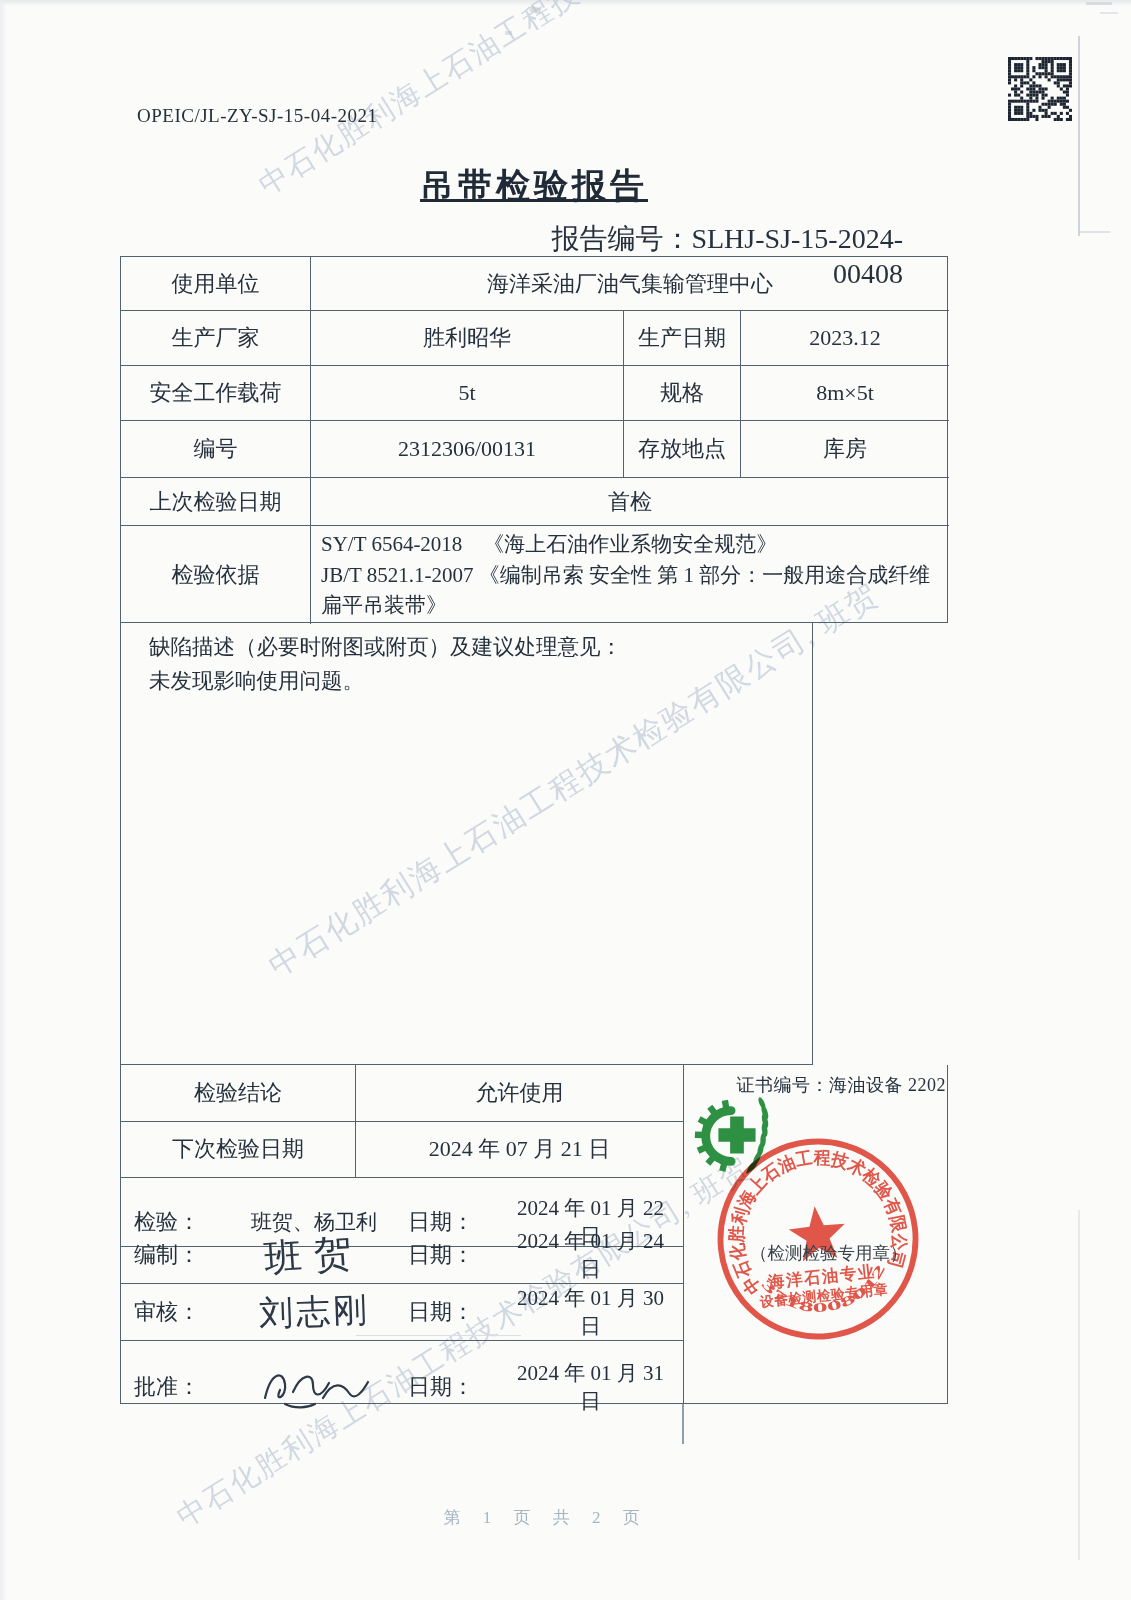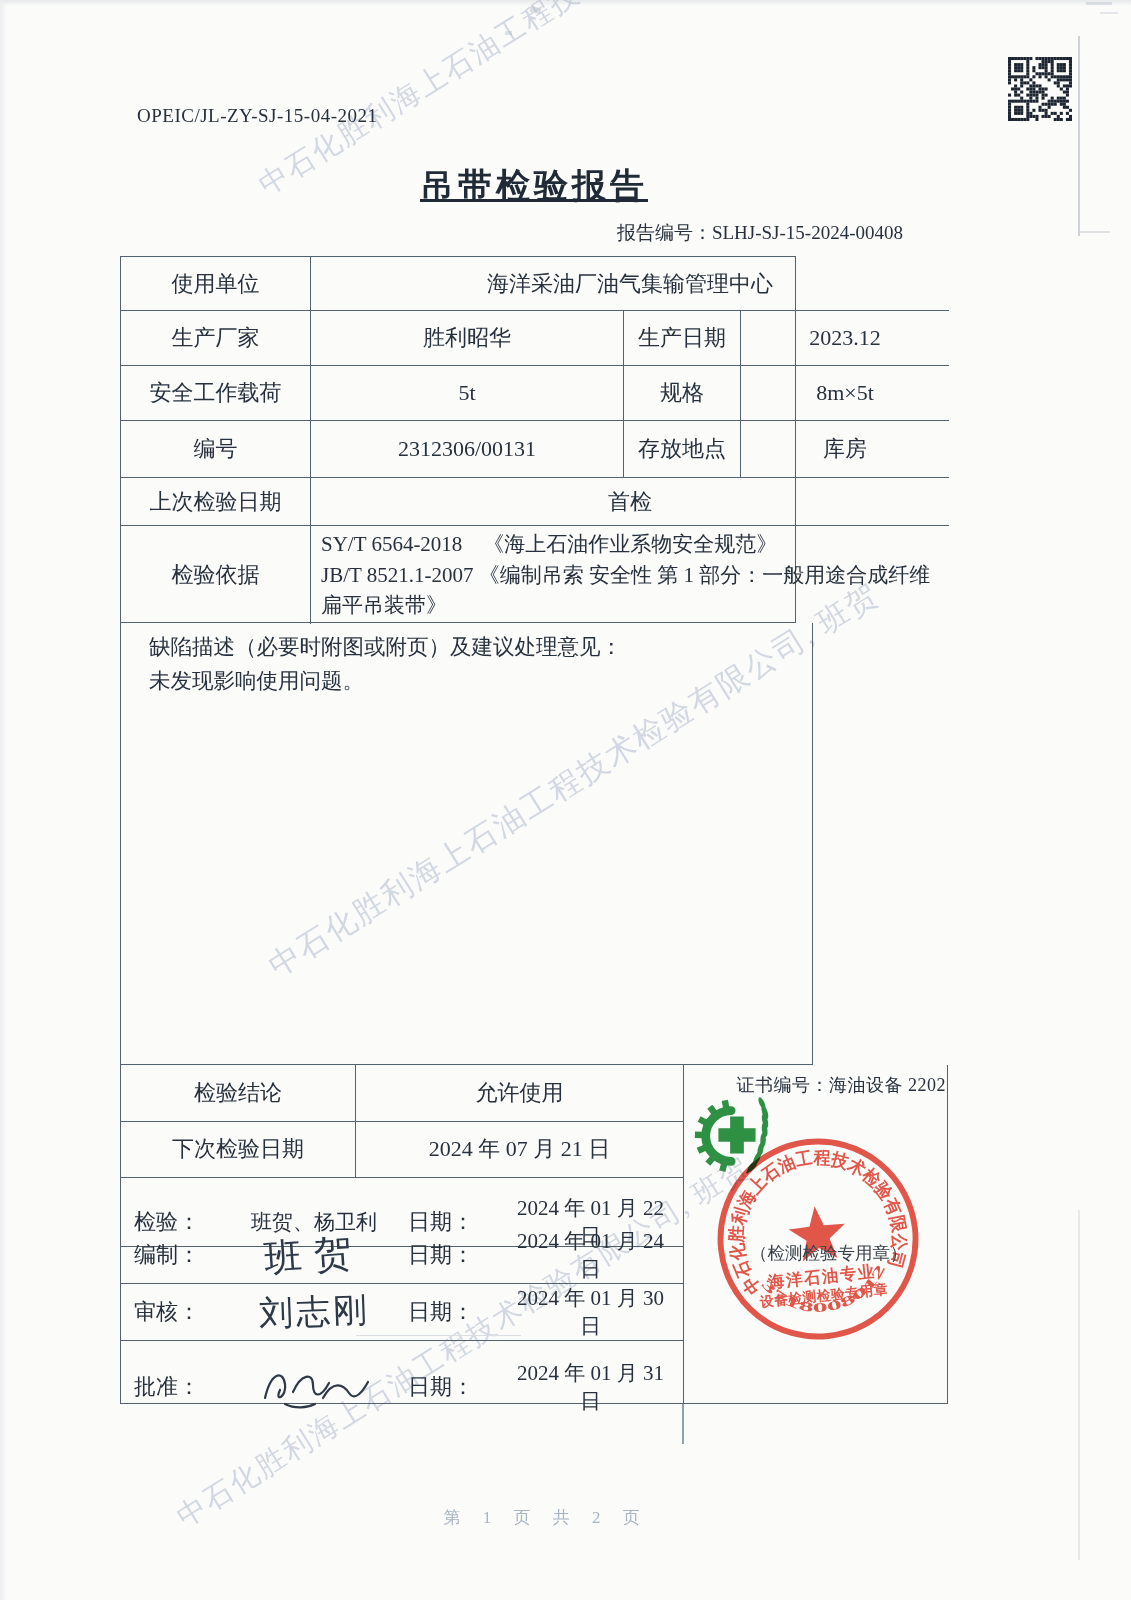--- a/index.html
+++ b/index.html
@@ -29,25 +29,25 @@
     font-size:29px; letter-spacing:2px;
     transform:rotate(-32deg); transform-origin:0 50%;
     pointer-events:none;
   }
   .wm.mid { font-size:31px; }
   
   .doc-code { position:absolute; left:137px; top:105px; font-size:19px; letter-spacing:.5px; }
   .title { position:absolute; left:120px; top:163px; width:828px; text-align:center;
     font-size:34px; font-weight:700; letter-spacing:4px; color:#202b37;text-decoration:underline; }
   .report-no { position:absolute; left:500px; top:220px; width:403px; text-align:right;
-    font-size:19px; }
+    font-size:28px; }
   .qr { position:absolute; left:1008px; top:57px; width:64px; height:64px; }
   
   .info-table {
-    position:absolute; left:120px; top:256px; width:676px; height:367px;
+    position:absolute; left:120px; top:256px; width:828px; height:367px;
     display:grid; grid-template-columns:190px 313px 117px 208px;
     grid-template-rows:54px 55px 55px 57px 48px 98px;
     border:1.5px solid var(--line);
   }
   .cell {
     border-right:1.5px solid var(--line); border-bottom:1.5px solid var(--line);
     display:flex; align-items:center; justify-content:center;
     font-size:22px; text-align:center;
   }
   .cell.lc { border-right:none; }

